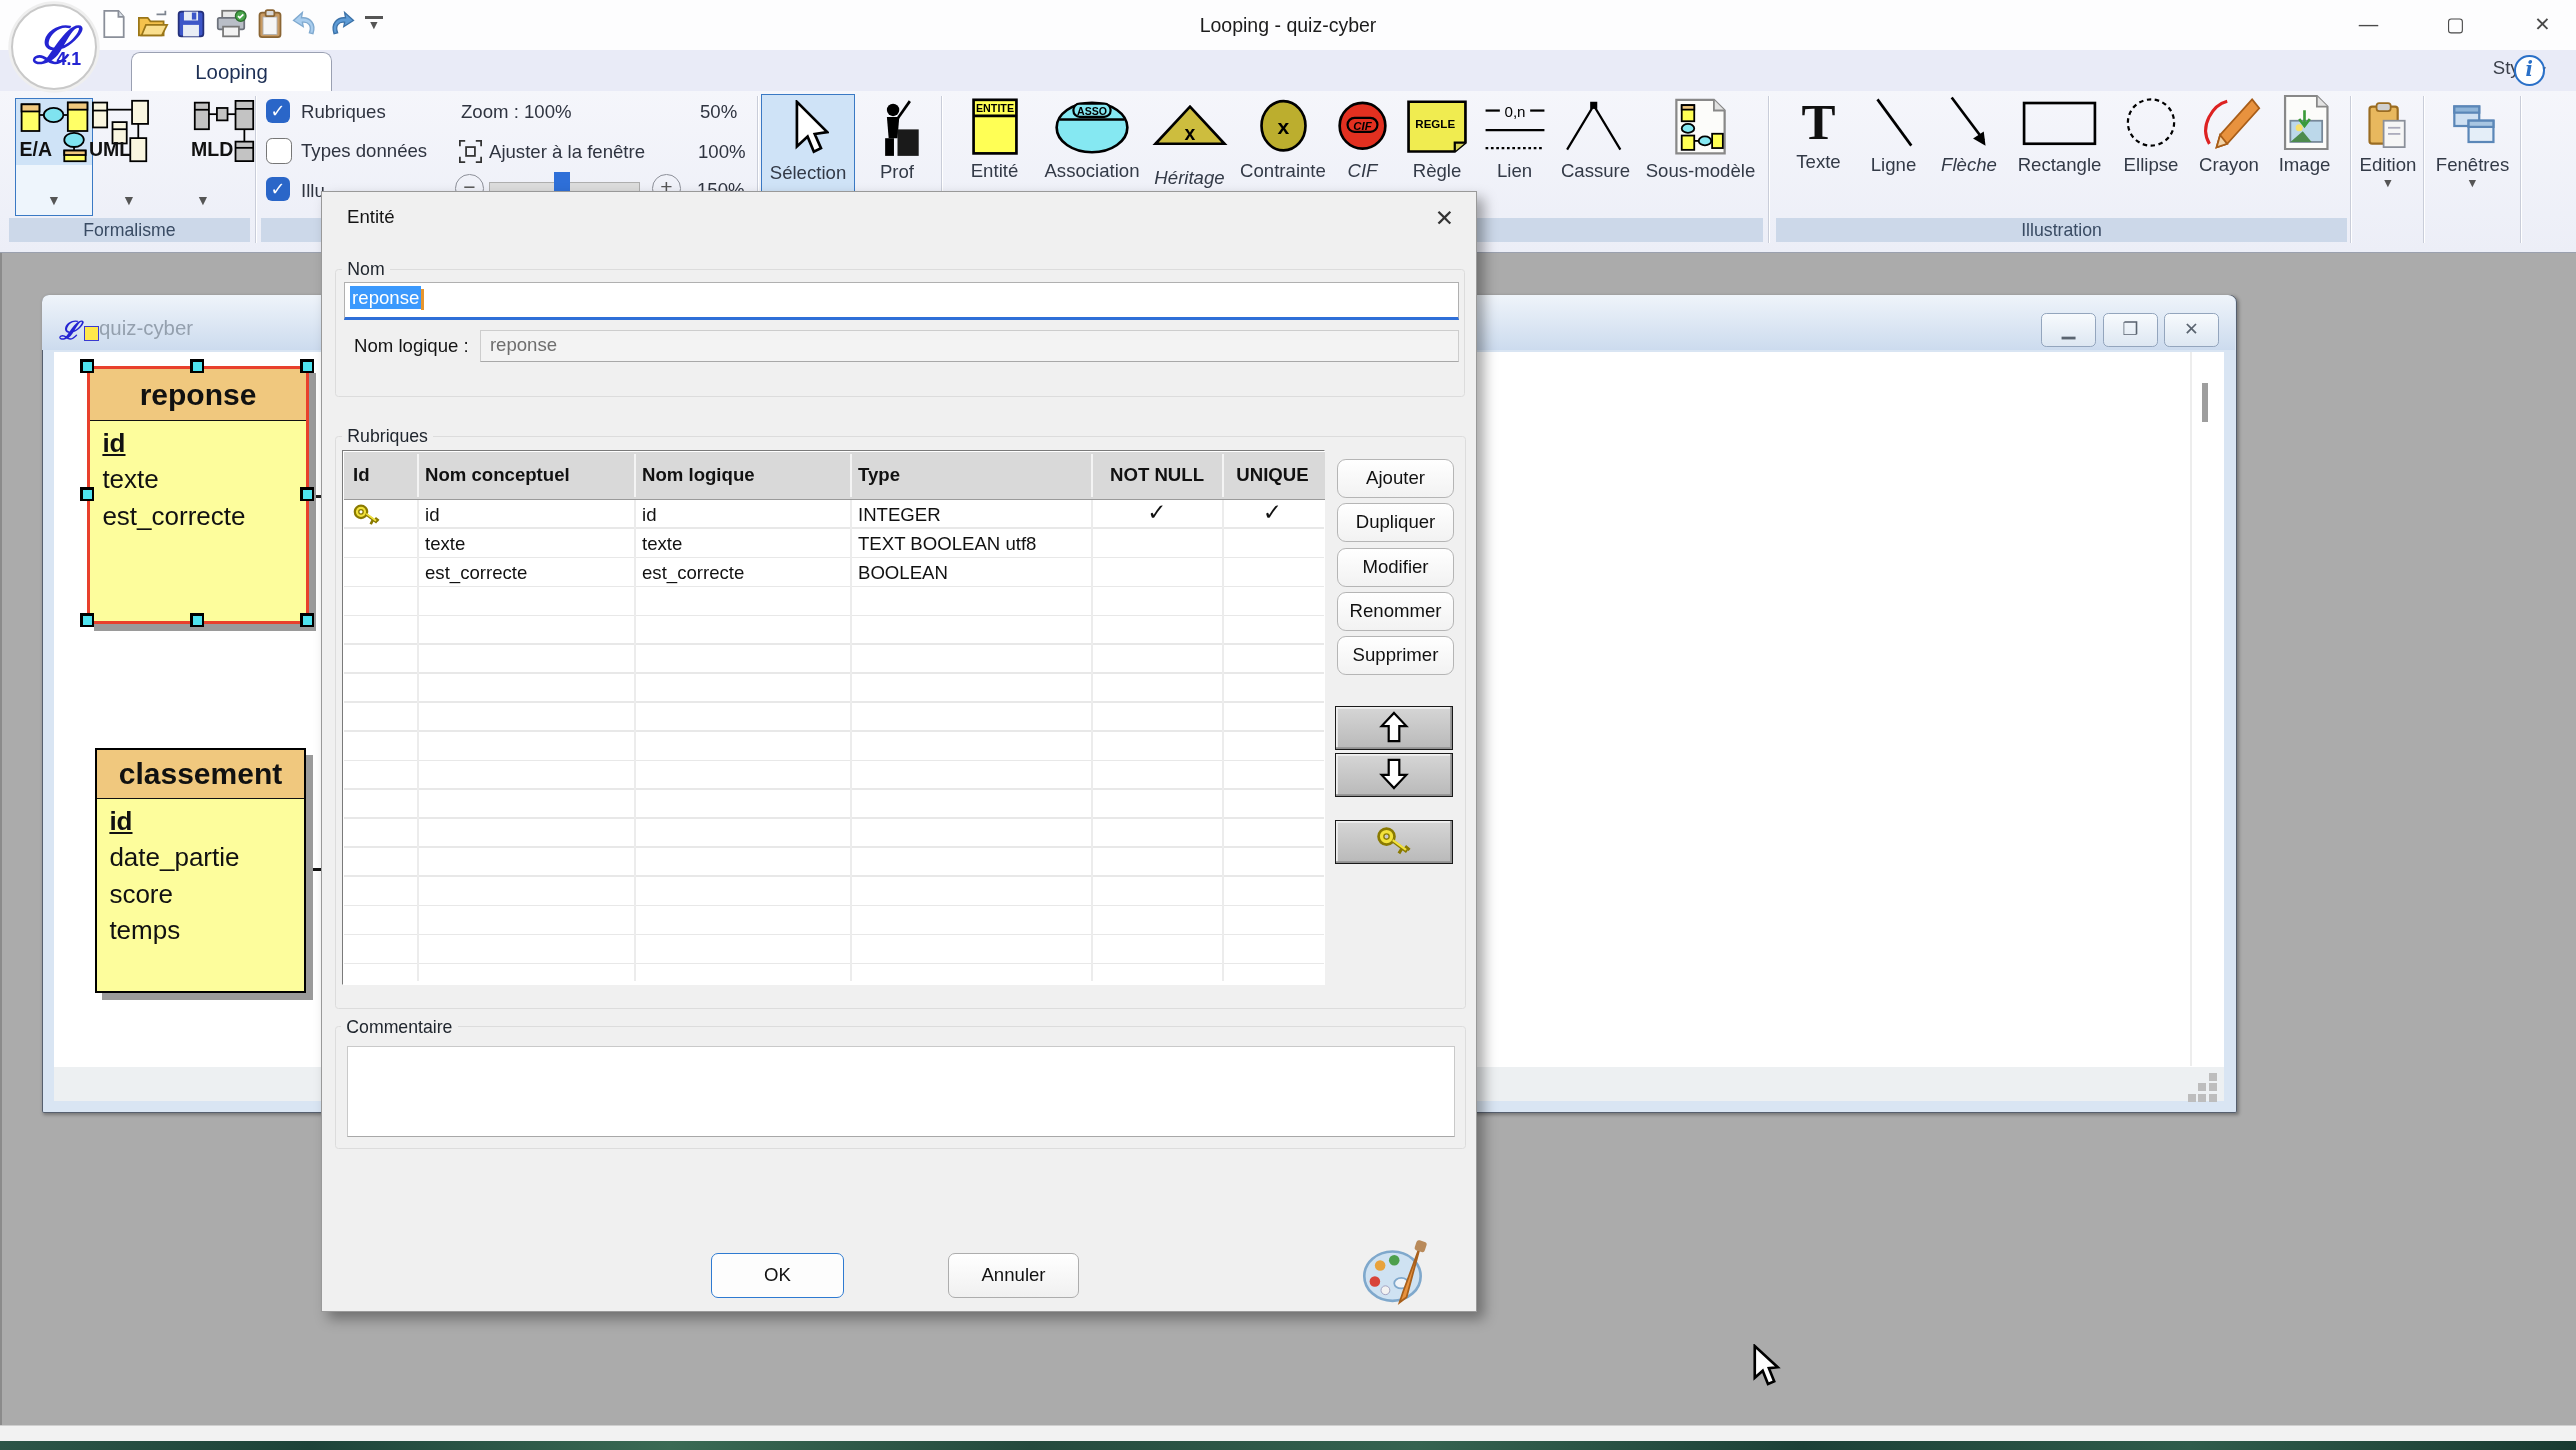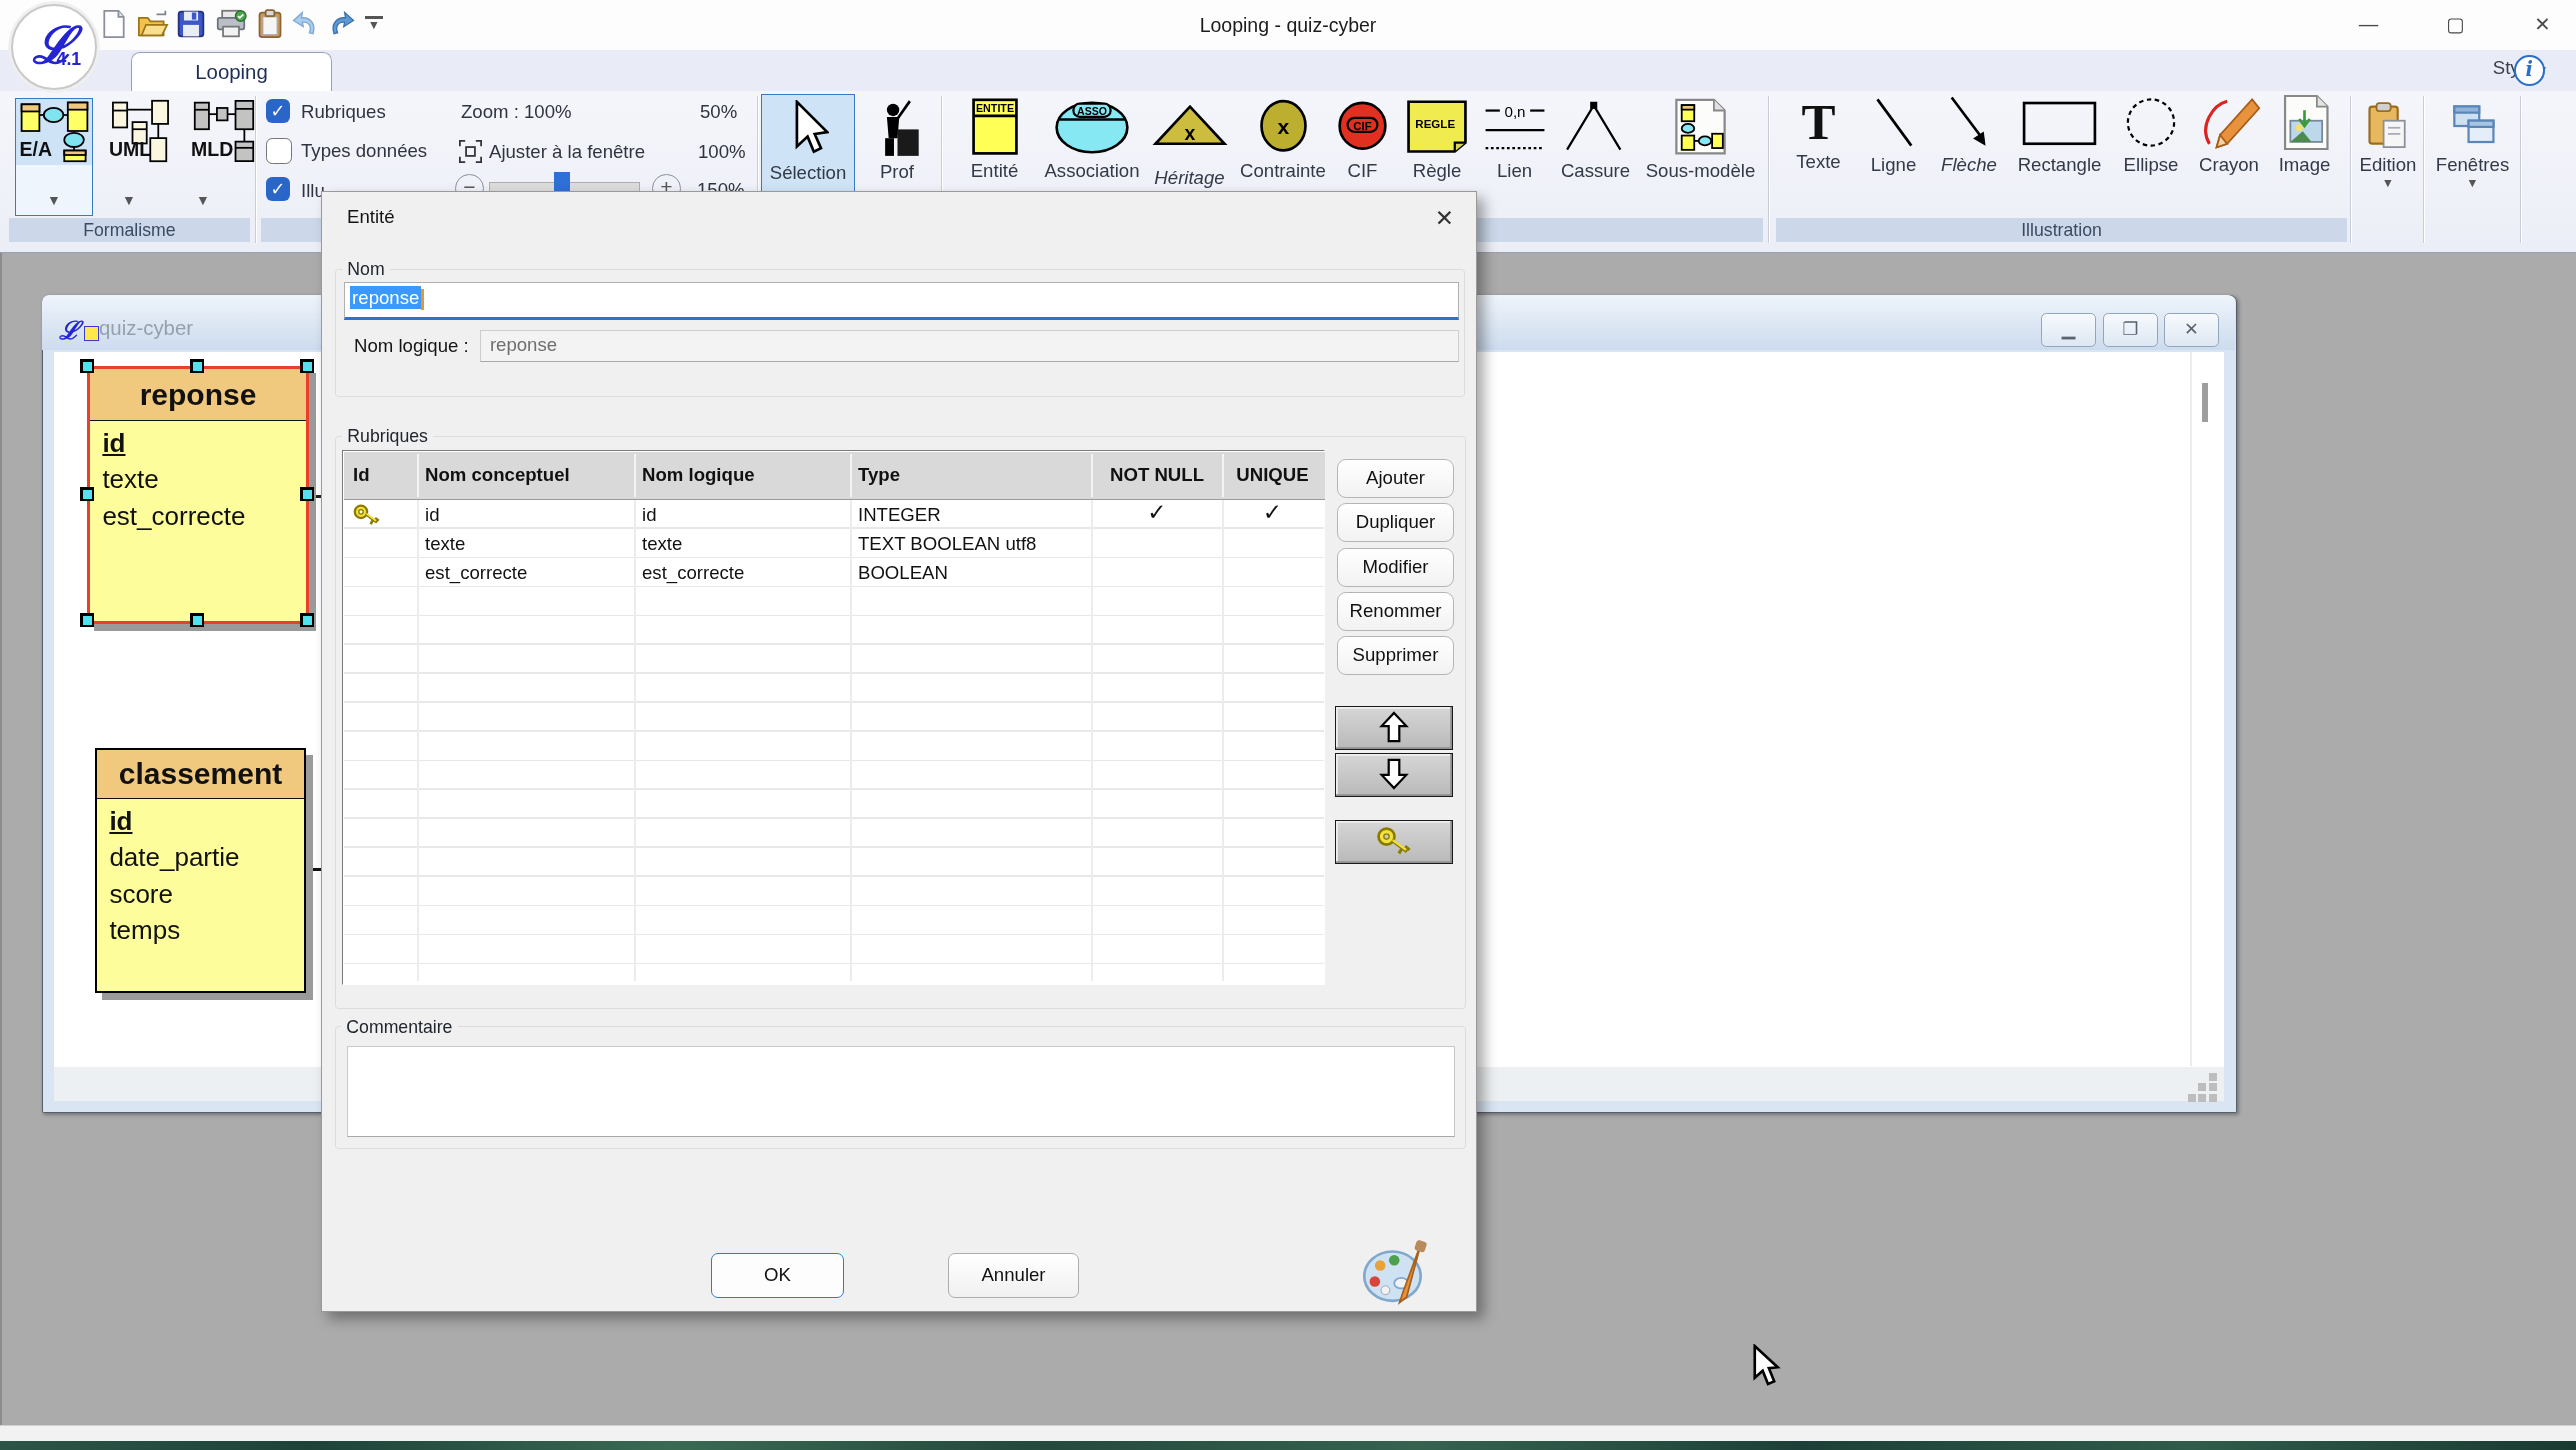--- a/index.html
+++ b/index.html
@@ -169,21 +169,21 @@
     <ellipse cx="40" cy="18" rx="11" ry="8" fill="#7fe3f0" stroke="#000" stroke-width="2"></ellipse>
     <ellipse cx="63" cy="46" rx="11" ry="8" fill="#7fe3f0" stroke="#000" stroke-width="2"></ellipse>
     <line x1="63" y1="54" x2="63" y2="60" stroke="#000" stroke-width="2"></line>
     <rect x="52" y="58" width="24" height="12" fill="#ffff66" stroke="#000" stroke-width="2"></rect>
       <rect x="52" y="58" width="24" height="5" fill="#f0c87e" stroke="#000" stroke-width="2"></rect>
   </svg>
   <div class="abs flabel" style="left:3.5px;top:39px;">E/A</div>
 </div>
 <div class="abs fdrop sel" style="left:15px;width:76px;"><span>▼</span></div>
 
-<div class="abs fbtn" style="left:108px;width:62px;text-align:center;">
+<div class="abs fbtn" style="left:88px;width:62px;text-align:center;">
   <svg width="59" height="64" viewBox="0 0 66 72">
     <rect x="2" y="4" width="16" height="28" fill="#faf6e0" stroke="#000" stroke-width="2"></rect>
       <line x1="2" y1="13" x2="18" y2="13" stroke="#000" stroke-width="2"></line>
     <rect x="46" y="2" width="18" height="26" fill="#faf6e0" stroke="#000" stroke-width="2"></rect>
     <line x1="18" y1="12" x2="46" y2="12" stroke="#000" stroke-width="2"></line>
     <rect x="24" y="26" width="16" height="24" fill="#faf6e0" stroke="#000" stroke-width="2"></rect>
       <line x1="24" y1="34" x2="40" y2="34" stroke="#000" stroke-width="2"></line>
     <rect x="44" y="44" width="18" height="26" fill="#faf6e0" stroke="#000" stroke-width="2"></rect>
       <line x1="53" y1="28" x2="53" y2="44" stroke="#000" stroke-width="2"></line>
   </svg>
@@ -279,21 +279,21 @@
     </svg>
   <div class="toollabel" style="margin-top:3.5px;font-style:italic;">Héritage</div>
 </div>
 <div class="abs toolbtn" style="left:1234px;width:98px;">
   <svg width="51" height="59" style="margin-top:3.5px;" viewBox="0 0 58 66">
       <ellipse cx="29" cy="31" rx="25" ry="28" fill="#bcae2e" stroke="#000" stroke-width="3"></ellipse>
       <text x="29" y="40" text-anchor="middle" font-size="24" font-weight="bold" font-family="Liberation Sans,sans-serif">x</text>
     </svg>
   <div class="toollabel">Contrainte</div>
 </div>
-<div class="abs toolbtn" style="left:1333px;width:59px;">
+<div class="abs toolbtn" style="left:1333px;width:59px;font-style:italic;">
   <svg width="51" height="59" style="margin-top:3.5px;" viewBox="0 0 58 66">
       <circle cx="29" cy="31" r="26" fill="#e23020" stroke="#000" stroke-width="3"></circle>
       <rect x="12" y="22" width="34" height="16" rx="8" fill="#e23020" stroke="#000" stroke-width="2.5"></rect>
       <text x="29" y="36" text-anchor="middle" font-size="13" font-weight="bold" font-family="Liberation Sans,sans-serif">CIF</text>
     </svg>
   <div class="toollabel">CIF</div>
 </div>
 <div class="abs toolbtn" style="left:1399px;width:76px;">
   <svg width="64" height="59" style="margin-top:3.5px;" viewBox="0 0 72 66">
       <path d="M4,4 L68,4 L68,50 L56,60 L4,60 Z" fill="#f0ec50" stroke="#000" stroke-width="3"></path>

